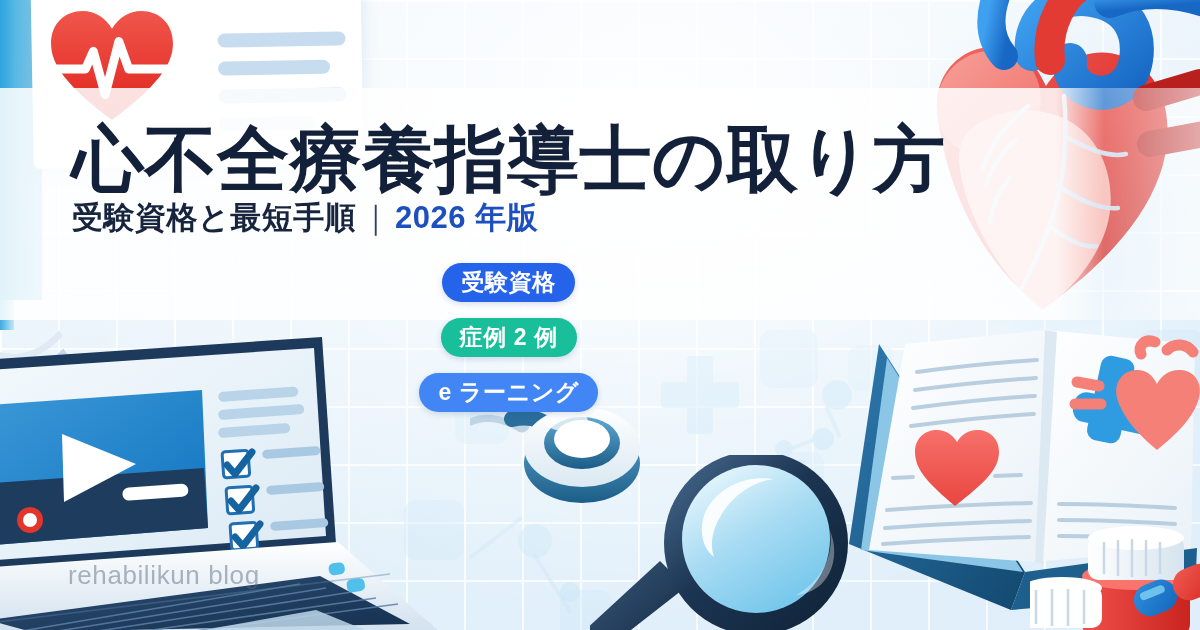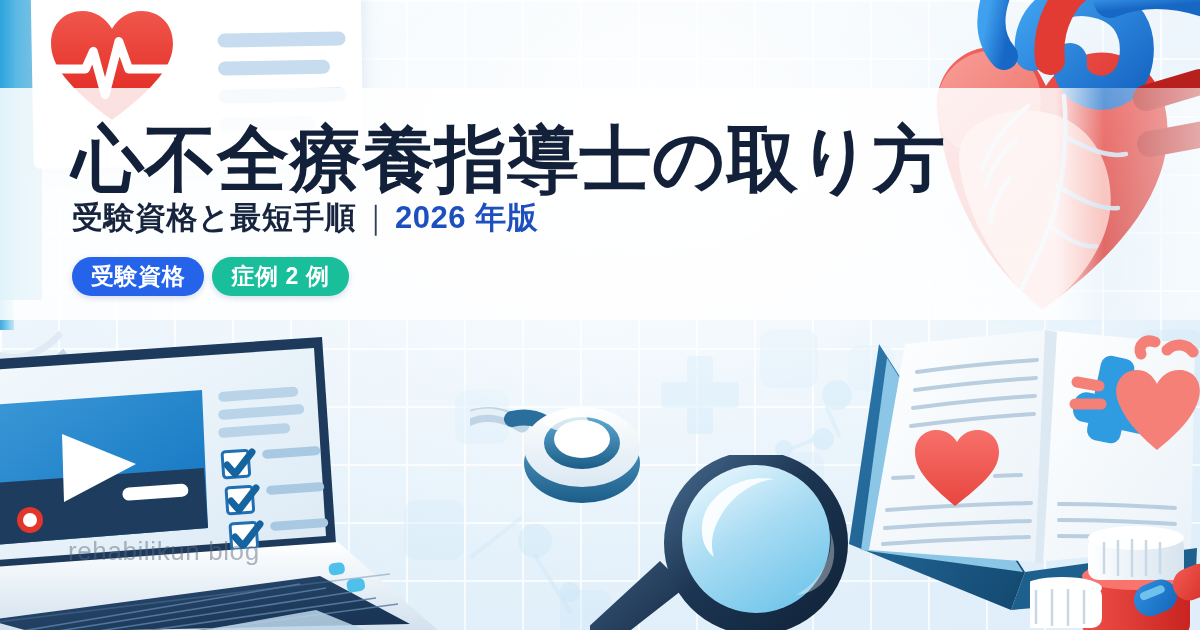--- a/index.html
+++ b/index.html
@@ -149,24 +149,25 @@
     font-size: 31px;
     font-weight: 700;
     color: #17243e;
     letter-spacing: .5px;
     white-space: nowrap;
   }
   .subtitle .yr { color: #1d4fbf; }
   .subtitle .sep { color: #2f3f5e; font-weight: 400; padding: 0 4px; }
 
   .badges {
-    margin-top: 18px;
+    margin-top: 24px;
     display: flex;
-    gap: 8px;
+    gap: 16px;
     align-items: center;
+    flex-direction: column;
   }
   .badge {
     display: inline-flex;
     align-items: center;
     justify-content: center;
     height: 39px;
     padding: 0 19px;
     border-radius: 20px;
     color: #ffffff;
     font-size: 23px;
@@ -187,21 +188,21 @@
 
   
   .book { position: absolute; left: 845px; top: 318px; width: 360px; height: 320px; }
 
   
   .pills { position: absolute; left: 1030px; top: 520px; width: 180px; height: 115px; }
   .capsule { position: absolute; left: 1130px; top: 560px; width: 90px; height: 60px; }
 
   .watermark {
     position: absolute;
-    left: 68px; top: 536px;
+    left: 68px; top: 560px;
     font-size: 26px;
     color: rgba(90,105,125,.48);
     letter-spacing: .6px;
     z-index: 45;
     white-space: nowrap;
   }
 </style>
 </head>
 <body>
 
@@ -312,20 +313,21 @@
   <div class="overlay-2"></div>
 
   <div class="headline">
     <div class="title">心不全療養指導士の取り方</div>
     <div class="subtitle">
       <span>受験資格と最短手順</span><span class="sep">｜</span><span class="yr">2026 年版</span>
     </div>
     <div class="badges">
       <span class="badge" style="background:#2563eb;">受験資格</span>
       <span class="badge" style="background:#19bf9b;">症例 2 例</span>
+      <span class="badge" style="background:#4285f4;">e ラーニング</span>
     </div>
   </div>
 
   <svg class="laptop" viewBox="0 0 500 300">
     <defs>
       <linearGradient id="lp-screen" x1="0" y1="0" x2="1" y2="1">
         <stop offset="0%" stop-color="#f4fafd"></stop>
         <stop offset="100%" stop-color="#dceaf5"></stop>
       </linearGradient>
       <linearGradient id="lp-vid" x1="0" y1="0" x2="1" y2="1">

